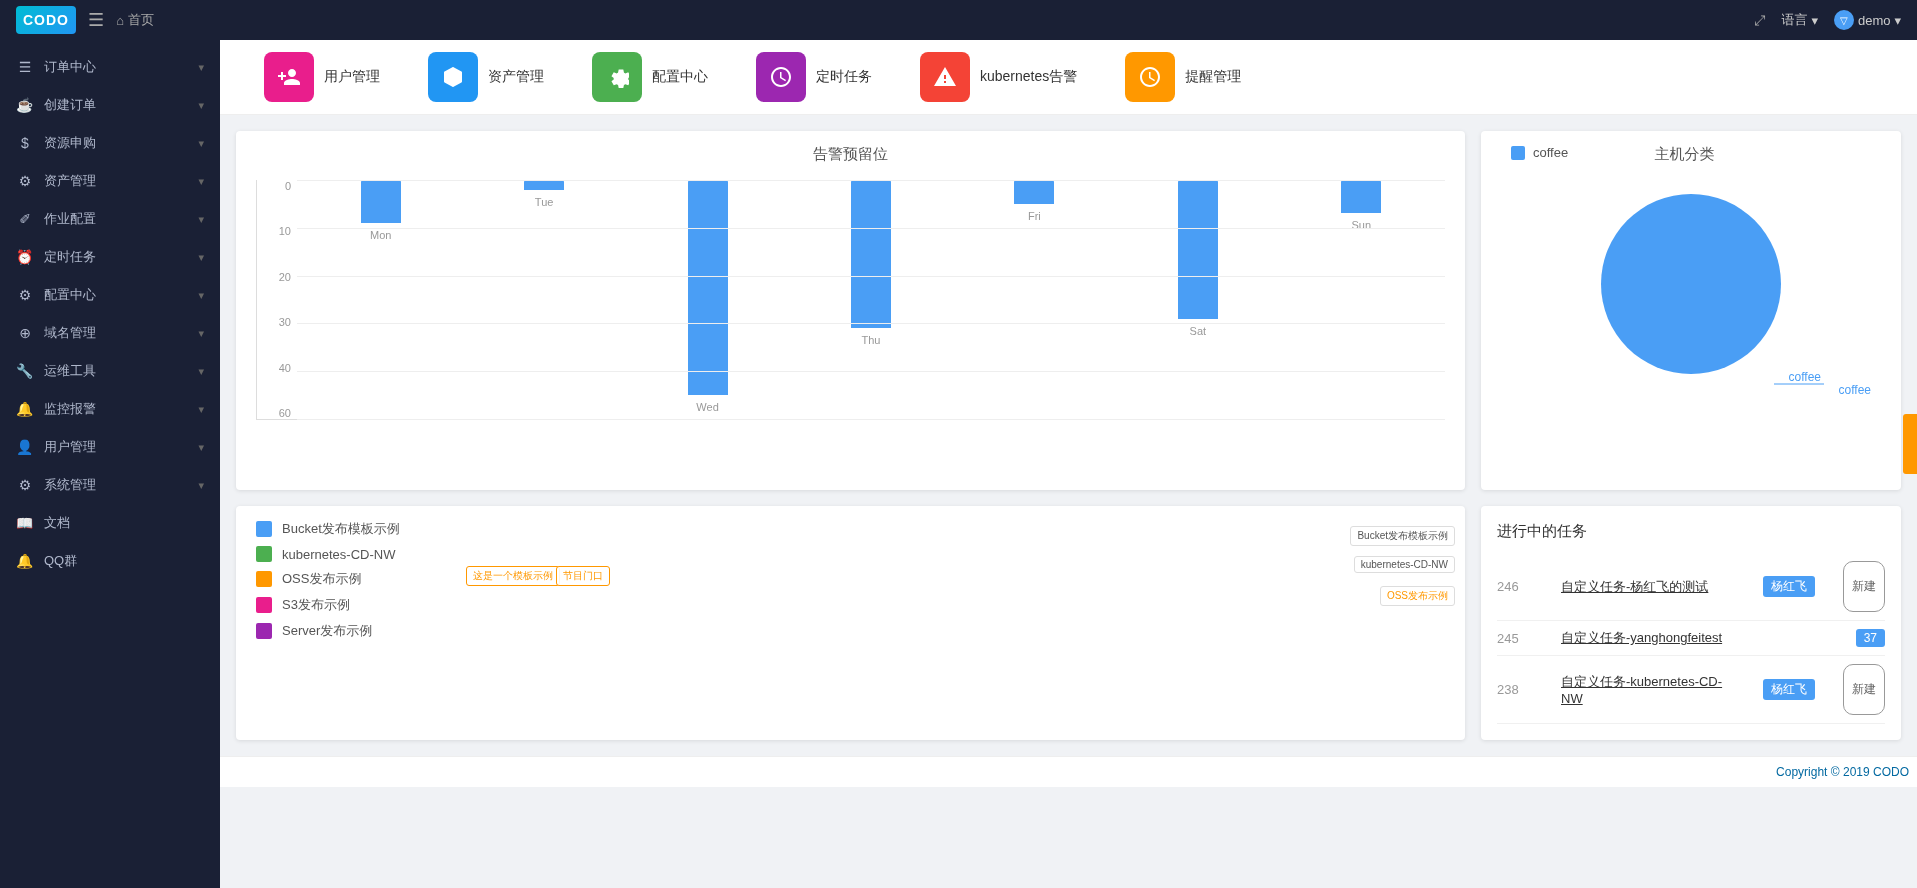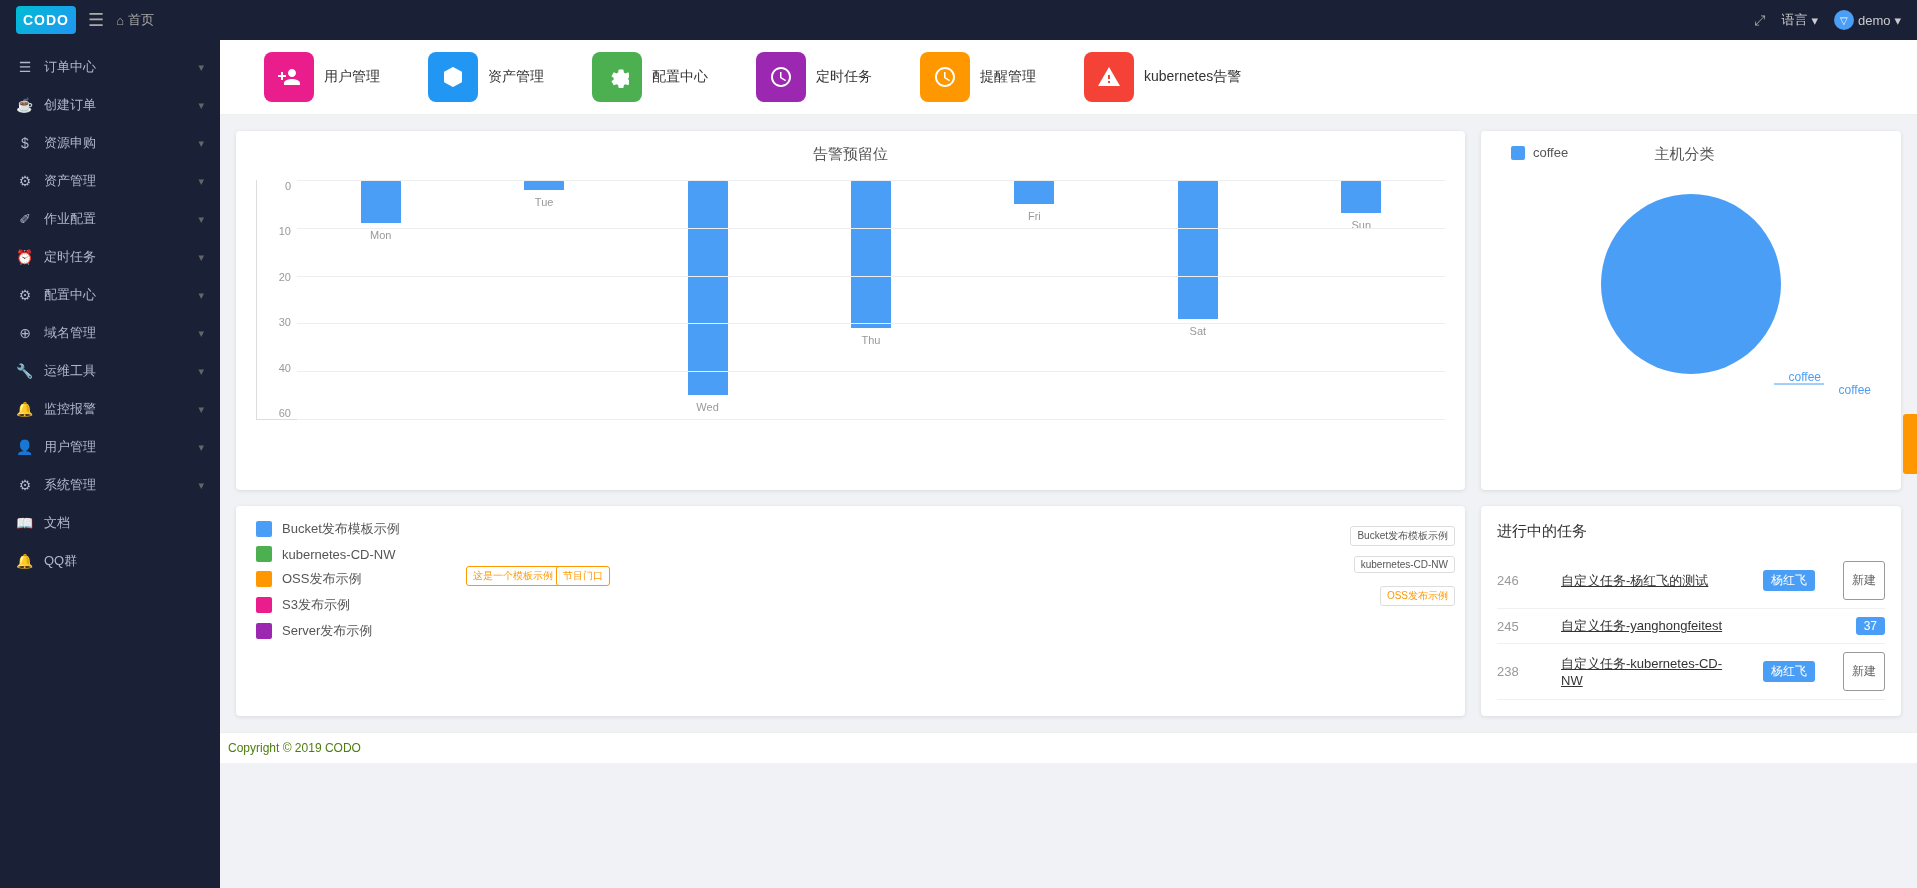--- a/index.html
+++ b/index.html
@@ -266,43 +266,43 @@
     .task-tag {
       background: #4a9ef5;
       color: #fff;
       border-radius: 3px;
       padding: 2px 8px;
       font-size: 12px;
     }
     .task-status {
       border: 1px solid #999;
       color: #666;
-      border-radius: 3px;
-      padding: 10px 8px;
+      border-radius: 10px;
+      padding: 16px 8px;
       font-size: 12px;
     }
 
     
     .right-tab {
       position: fixed;
       right: 0;
       top: 50%;
       transform: translateY(-50%);
       width: 14px;
       height: 60px;
       background: #ff9800;
       border-radius: 3px 0 0 3px;
       cursor: pointer;
     }
 
     
     .footer {
-      text-align: left;
+      text-align: right;
       font-size: 12px;
-      color: #4d7c0f;
+      color: #0369a1;
       padding: 8px;
       background: #fff;
       border-top: 1px solid #eee;
     }
 
     
     .flow-chart {
       height: 200px;
       position: relative;
       overflow: hidden;
@@ -474,34 +474,34 @@
       </div>
       <div class="quick-nav-item">
         <div class="quick-nav-icon quick-nav-purple">
           <svg width="24" height="24" viewBox="0 0 24 24" fill="white">
               <path d="M11.99 2C6.47 2 2 6.48 2 12s4.47 10 9.99 10C17.52 22 22 17.52 22 12S17.52 2 11.99 2zM12 20c-4.42 0-8-3.58-8-8s3.58-8 8-8 8 3.58 8 8-3.58 8-8 8zm.5-13H11v6l5.25 3.15.75-1.23-4.5-2.67V7z"></path>
             </svg>
         </div>
         <span class="quick-nav-label">定时任务</span>
       </div>
       <div class="quick-nav-item">
+        <div class="quick-nav-icon quick-nav-red">
+          <svg width="24" height="24" viewBox="0 0 24 24" fill="white">
+              <path d="M1 21h22L12 2 1 21zm12-3h-2v-2h2v2zm0-4h-2v-4h2v4z"></path>
+            </svg>
+        </div>
+        <span class="quick-nav-label">kubernetes告警</span>
+      </div>
+      <div class="quick-nav-item">
         <div class="quick-nav-icon quick-nav-orange">
           <svg width="24" height="24" viewBox="0 0 24 24" fill="white">
               <path d="M11.99 2C6.47 2 2 6.48 2 12s4.47 10 9.99 10C17.52 22 22 17.52 22 12S17.52 2 11.99 2zM12 20c-4.42 0-8-3.58-8-8s3.58-8 8-8 8 3.58 8 8-3.58 8-8 8zm.5-13H11v6l5.25 3.15.75-1.23-4.5-2.67V7z"></path>
             </svg>
         </div>
         <span class="quick-nav-label">提醒管理</span>
-      </div>
-      <div class="quick-nav-item">
-        <div class="quick-nav-icon quick-nav-red">
-          <svg width="24" height="24" viewBox="0 0 24 24" fill="white">
-              <path d="M1 21h22L12 2 1 21zm12-3h-2v-2h2v2zm0-4h-2v-4h2v4z"></path>
-            </svg>
-        </div>
-        <span class="quick-nav-label">kubernetes告警</span>
       </div>
     </div>
 
     <div class="dashboard">
 
       <div class="card">
         <div class="card-title">告警预留位</div>
         <div class="bar-chart-container">
           <div class="bar-chart">
             <div class="y-axis">

